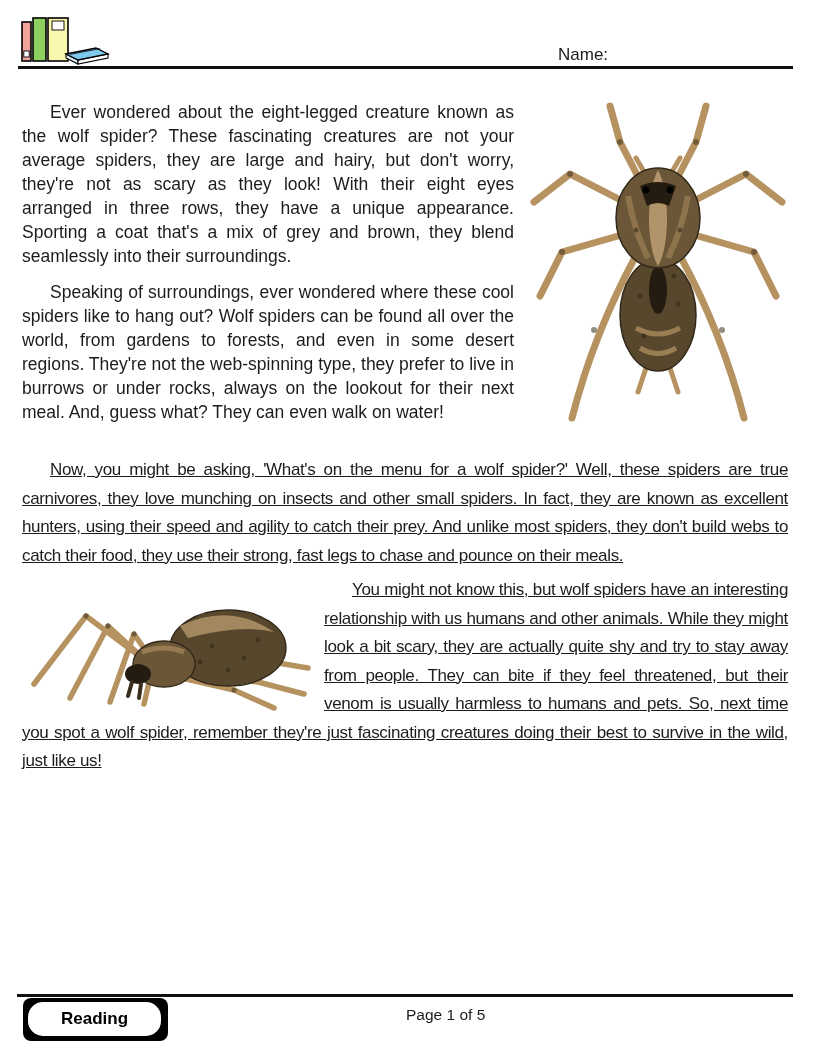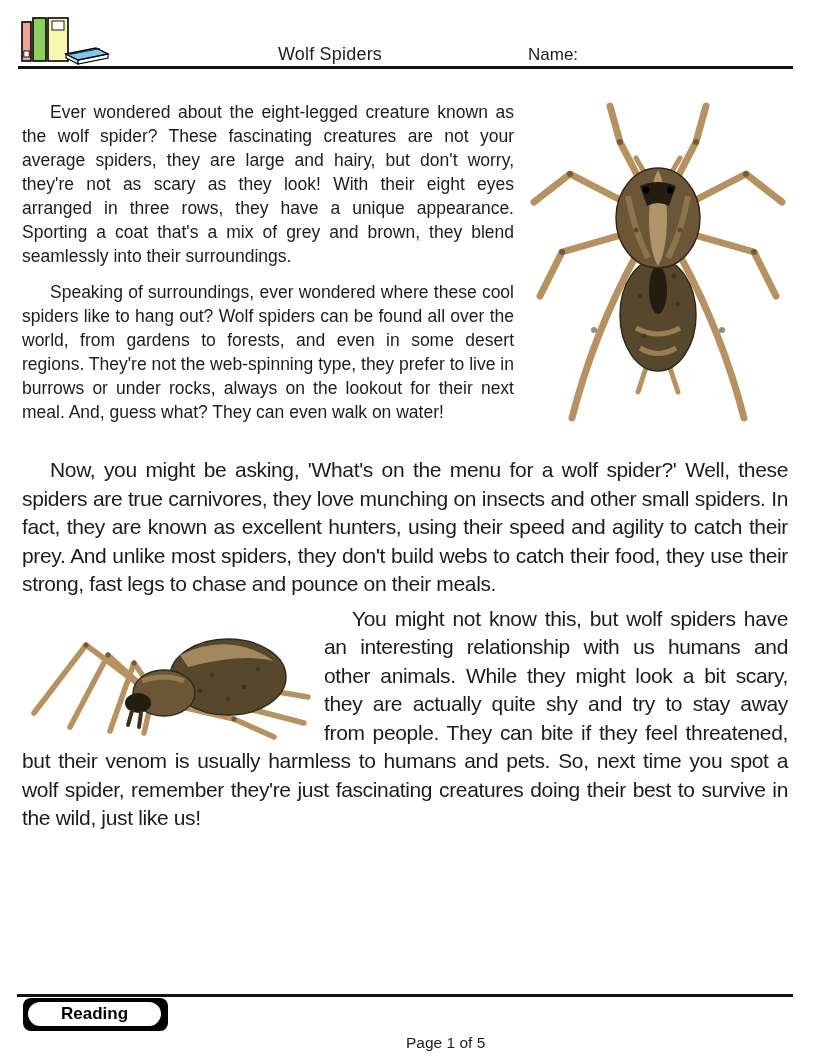--- a/index.html
+++ b/index.html
@@ -15,57 +15,57 @@
     color: #1c1c1c;
     overflow: hidden;
   }
 
   
   .logo { position: absolute; left: 18px; top: 13px; width: 92px; height: 52px; }
   .header-title {
     position: absolute; left: 150px; top: 44px; width: 360px;
     text-align: center; font-size: 18px; letter-spacing: 0.2px;
   }
-  .name-label { position: absolute; left: 528px; top: 45px; font-size: 17px; }
+  .name-label { position: absolute; left: 558px; top: 45px; font-size: 17px; }
   .header-rule {
     position: absolute; left: 18px; top: 66px; width: 775px; height: 3px;
     background: #111111;
   }
 
   
   .content {
     position: absolute; left: 22px; top: 100px; width: 766px;
     text-align: justify;
   }
   .content p { margin: 0 0 12px 0; text-indent: 28px; }
   .para-a { font-size: 17.5px; line-height: 24px; }
-  .para-b { font-size: 21px;  line-height: 28.5px; letter-spacing: -0.35px; }
+  .para-b { font-size: 17px;  line-height: 28.5px; letter-spacing: -0.35px; text-decoration: underline; }
   .para-clear { clear: both; margin-bottom: 6px !important; }
   .fig-top  { float: right; width: 260px; height: 336px; margin: 0 0 20px 14px; }
   .fig-side { float: left;  width: 290px; height: 125px; margin: 10px 12px 6px 0; }
   figure { padding:0; }
   .fig-top svg, .fig-side svg { width:100%; height:100%; display:block; }
 
   
   .footer-rule {
     position: absolute; left: 17px; top: 994px; width: 776px; height: 3px;
     background: #111111;
   }
   .badge {
-    position: absolute; left: 23px; top: 998px; width: 145px; height: 33px;
+    position: absolute; left: 23px; top: 998px; width: 145px; height: 43px;
     background: #000000; border-radius: 8px;
   }
   .badge-pill {
     position: absolute; left: 5px; right: 7px; top: 4px; bottom: 5px;
     background: #ffffff; border-radius: 15px;
     display: flex; align-items: center; justify-content: center;
     font-weight: bold; font-size: 17px; color:#000;
   }
   .website   { position: absolute; left: 172px; top: 1009px; font-size: 15.5px; }
-  .page-info { position: absolute; left: 406px; top: 1034px; font-size: 15.5px; }
+  .page-info { position: absolute; left: 406px; top: 1006px; font-size: 15.5px; }
 </style>
 </head>
 <body>
 
 <div class="page">
 
   <div class="logo">
     <svg viewBox="0 0 92 53" xmlns="http://www.w3.org/2000/svg">
 
       <rect x="4" y="9" width="9" height="39" stroke="#000" stroke-width="1.6" fill="#f2a49b"></rect>
@@ -73,21 +73,20 @@
       <rect x="15" y="5" width="13" height="43" stroke="#000" stroke-width="1.6" fill="#8ed060"></rect>
       <rect x="30" y="5" width="20" height="43" stroke="#000" stroke-width="1.6" fill="#f9f6ad"></rect>
       <rect x="34" y="8" width="12" height="9" fill="#ffffff" stroke="#000" stroke-width="0.9"></rect>
 
       <polygon points="48,41 60,47 60,51 48,45" fill="#dcedf8" stroke="#000" stroke-width="1.1"></polygon>
       <polygon points="60,47 90,41 90,45 60,51" fill="#ffffff" stroke="#000" stroke-width="1.1"></polygon>
       <polygon points="48,41 78,35 90,41 60,47" stroke="#000" stroke-width="1.3" fill="#7fc9ef"></polygon>
       <line x1="52" y1="41.4" x2="82" y2="35.6" stroke="#000" stroke-width="0.8"></line>
     </svg>
   </div>
-  <div class="header-title">Wolf Spiders</div>
   <div class="name-label">Name:</div>
   <div class="header-rule"></div>
 
   <div class="content">
 
     <figure class="fig-top">
       <svg viewBox="0 0 260 336" xmlns="http://www.w3.org/2000/svg">
         <g fill="none" stroke-linecap="round" stroke-linejoin="round" stroke-width="7" stroke="#b5925f">
           <path d="M118,92 L92,42 L82,6"></path>
           <path d="M142,92 L168,42 L178,6"></path>

